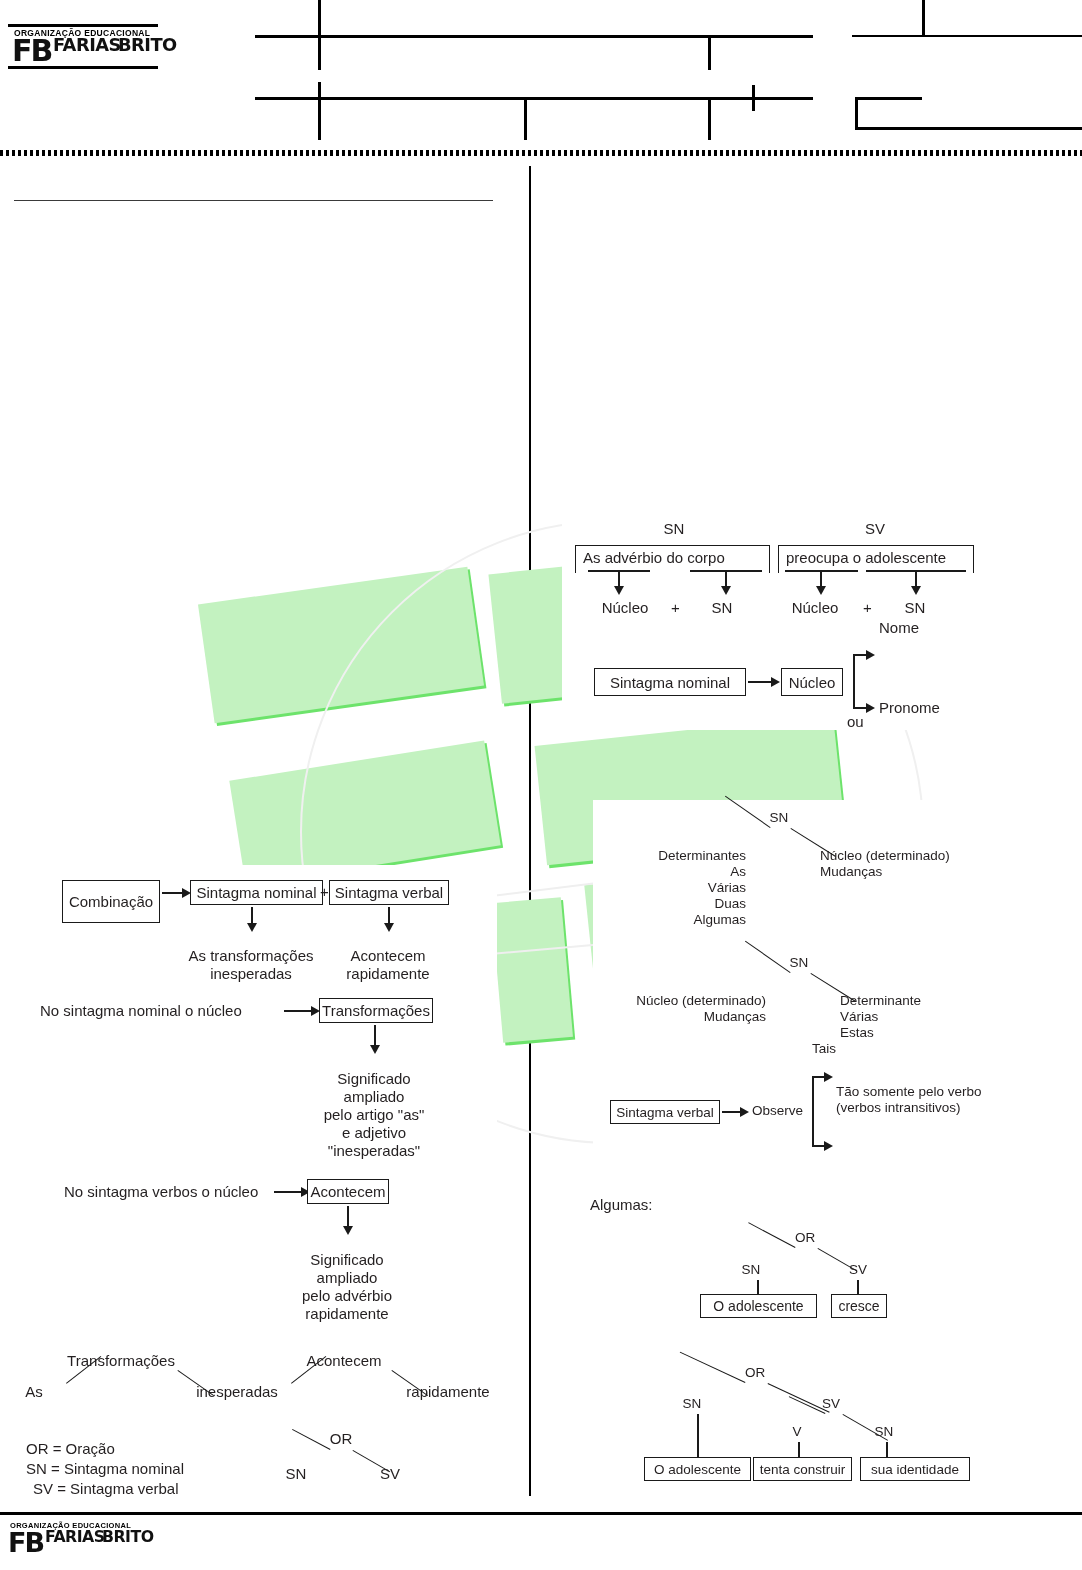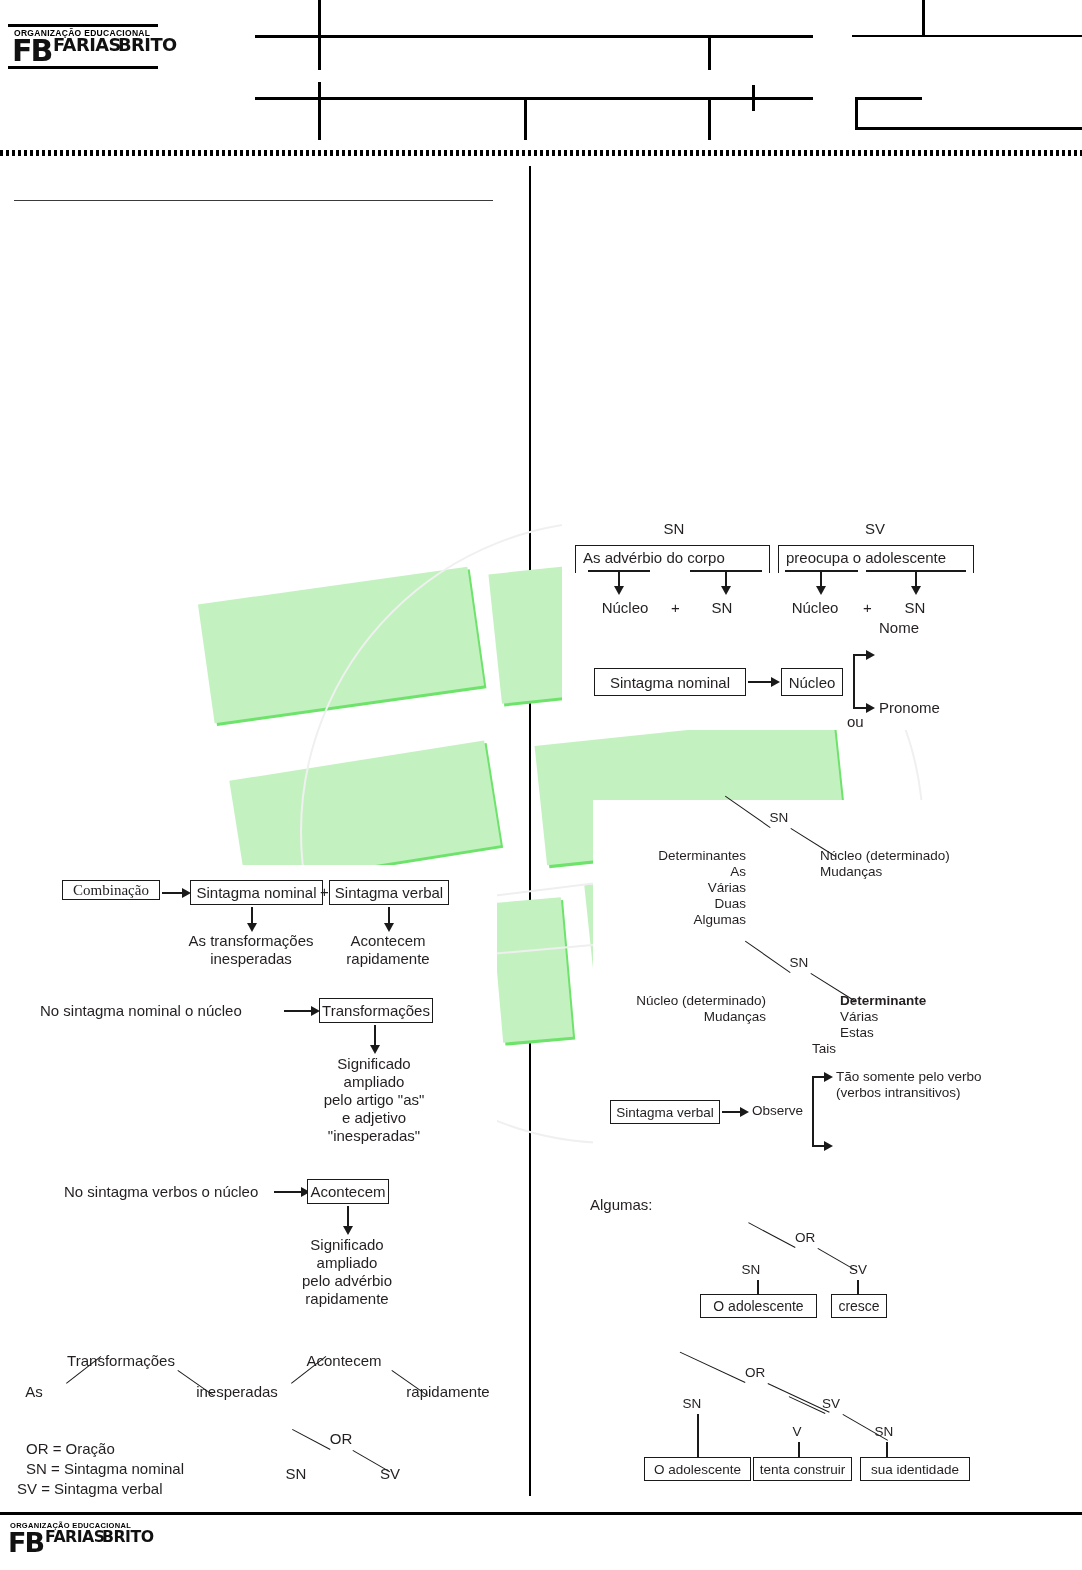--- a/index.html
+++ b/index.html
@@ -54,21 +54,21 @@
   .wpanel{position:absolute;background:#fff;}
   .swoosh{position:absolute;border:2px solid #f0f0f0;border-radius:50%;
     background:transparent;}
   .gline{position:absolute;background:#efefef;height:1.5px;}
 
   
   .t{position:absolute;font-size:15px;line-height:18px;white-space:pre;color:#231f20;}
   .t.c{text-align:center;transform:translateX(-50%);}
   .t.r{text-align:right;transform:translateX(-100%);}
   .t.sm{font-size:13.5px;line-height:16px;}
-  .t.ml{white-space:pre-line;}
+  .t.ml{white-space:pre-line;margin-top:15px;}
 
   .box{
     position:absolute;border:1.6px solid #1a1a1a;background:#fff;
     display:flex;align-items:center;justify-content:center;
     font-size:15px;color:#231f20;box-sizing:border-box;padding:0 6px;
     white-space:nowrap;
   }
   .bracket{
     position:absolute;border:1.6px solid #1a1a1a;border-bottom:none;
     background:transparent;box-sizing:border-box;
@@ -196,21 +196,21 @@
   <div class="t r sm" style="left:746px;top:896px;">Duas</div>
   <div class="t r sm" style="left:746px;top:912px;">Algumas</div>
   <div class="t sm" style="left:820px;top:848px;">Núcleo (determinado)</div>
   <div class="t sm" style="left:820px;top:864px;">Mudanças</div>
 
   <div class="t c sm" style="left:799px;top:955px;">SN</div>
   <div class="treeline" style="left:790px;top:973px;width:55px;transform:rotate(215deg);"></div>
   <div class="treeline" style="left:811px;top:973px;width:53px;transform:rotate(32deg);"></div>
   <div class="t r sm" style="left:766px;top:993px;">Núcleo (determinado)</div>
   <div class="t r sm" style="left:766px;top:1009px;">Mudanças</div>
-  <div class="t sm" style="left:840px;top:993px;font-weight:bold;">Determinante</div>
+  <div class="t sm" style="left:840px;top:993px;">Determinante</div>
   <div class="t sm" style="left:840px;top:1009px;">Várias</div>
   <div class="t sm" style="left:840px;top:1025px;">Estas</div>
   <div class="t sm" style="left:812px;top:1041px;text-align:center;">Tais</div>
 
   <div class="box" style="left:610px;top:1100px;width:110px;height:24px;font-size:13.5px;">Sintagma verbal</div>
   <div class="arrowline-h" style="left:722px;top:1111px;width:20px;"></div>
   <div class="arrowhead-r" style="left:740px;top:1107px;"></div>
   <div class="t sm" style="left:752px;top:1103px;">Observe</div>
 
   <div class="arrowline-v" style="left:812px;top:1076px;height:70px;"></div>
@@ -243,21 +243,21 @@
   <div class="treeline" style="left:843px;top:1414px;width:52px;transform:rotate(30deg);"></div>
   <div class="t c sm" style="left:797px;top:1424px;">V</div>
   <div class="t c sm" style="left:884px;top:1424px;">SN</div>
   <div class="arrowline-v" style="left:697px;top:1414px;height:44px;"></div>
   <div class="arrowline-v" style="left:798px;top:1442px;height:16px;"></div>
   <div class="arrowline-v" style="left:886px;top:1442px;height:16px;"></div>
   <div class="box" style="left:644px;top:1457px;width:107px;height:24px;font-size:13.5px;">O adolescente</div>
   <div class="box" style="left:753px;top:1457px;width:99px;height:24px;font-size:13.5px;">tenta construir</div>
   <div class="box" style="left:860px;top:1457px;width:110px;height:24px;font-size:13.5px;">sua identidade</div>
 
-  <div class="box" style="left:62px;top:880px;width:98px;height:20px;font-family:Liberation Serif, serif;">Combinação</div>
+  <div class="box" style="left:62px;top:880px;width:98px;height:43px;">Combinação</div>
   <div class="arrowline-h" style="left:162px;top:892px;width:22px;"></div>
   <div class="arrowhead-r" style="left:182px;top:888px;"></div>
   <div class="box" style="left:190px;top:880px;width:133px;height:25px;">Sintagma nominal</div>
   <div class="plus" style="left:320px;top:883px;">+</div>
   <div class="box" style="left:329px;top:880px;width:120px;height:25px;">Sintagma verbal</div>
 
   <div class="arrowline-v" style="left:251px;top:907px;height:18px;"></div>
   <div class="arrowhead-d" style="left:247px;top:923px;"></div>
   <div class="arrowline-v" style="left:388px;top:907px;height:18px;"></div>
   <div class="arrowhead-d" style="left:384px;top:923px;"></div>
@@ -296,21 +296,21 @@
   <div class="t c" style="left:344px;top:1352px;">Acontecem</div>
   <div class="t c" style="left:448px;top:1383px;">rapidamente</div>
 
   <div class="treeline" style="left:66px;top:1383px;width:44px;transform:rotate(-38deg);"></div>
   <div class="treeline" style="left:178px;top:1370px;width:44px;transform:rotate(35deg);"></div>
   <div class="treeline" style="left:291px;top:1383px;width:44px;transform:rotate(-38deg);"></div>
   <div class="treeline" style="left:392px;top:1370px;width:44px;transform:rotate(35deg);"></div>
 
   <div class="t" style="left:26px;top:1440px;">OR = Oração</div>
   <div class="t" style="left:26px;top:1460px;">SN = Sintagma nominal</div>
-  <div class="t" style="left:17px;top:1480px;">SV = Sintagma verbal</div>
+  <div class="t" style="left:33px;top:1480px;">SV = Sintagma verbal</div>
 
   <div class="t c" style="left:341px;top:1430px;">OR</div>
   <div class="treeline" style="left:330px;top:1450px;width:43px;transform:rotate(208deg);"></div>
   <div class="treeline" style="left:353px;top:1450px;width:43px;transform:rotate(30deg);"></div>
   <div class="t c" style="left:296px;top:1465px;">SN</div>
   <div class="t c" style="left:390px;top:1465px;">SV</div>
 
   <div class="hline" style="left:0px;top:1512px;width:1082px;"></div>
   <div class="logo" style="left:4px;top:1520px;width:135px;">
     <div class="logo-org" style="font-size:7.5px;">ORGANIZAÇÃO EDUCACIONAL</div>

